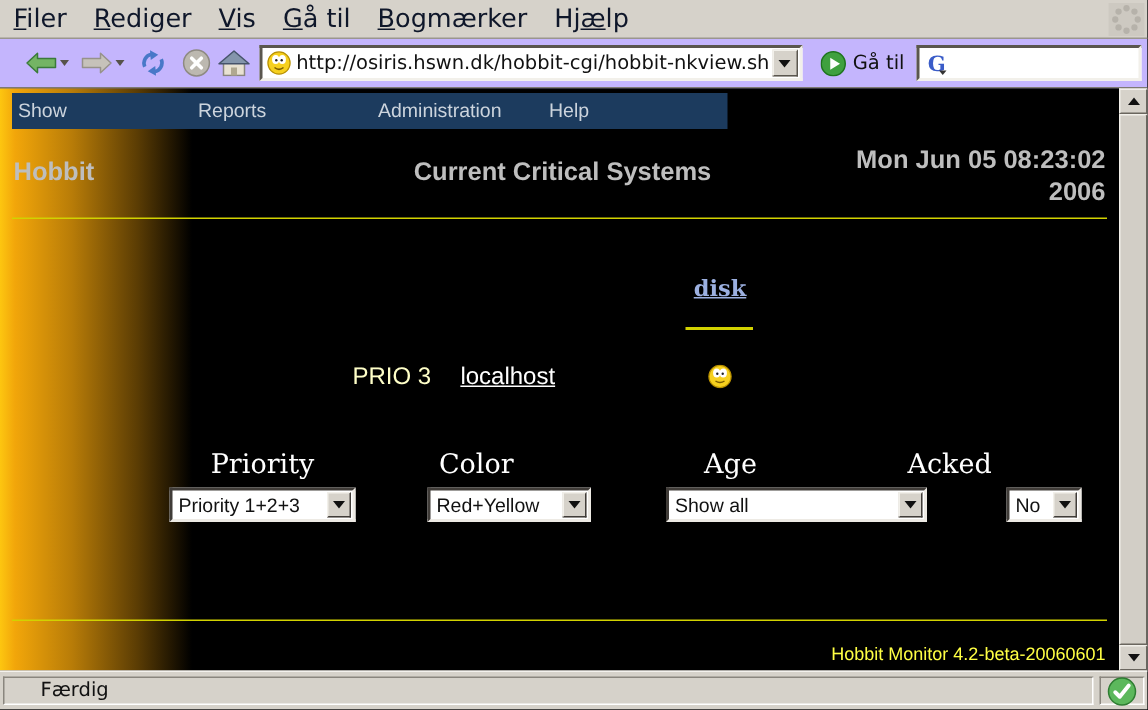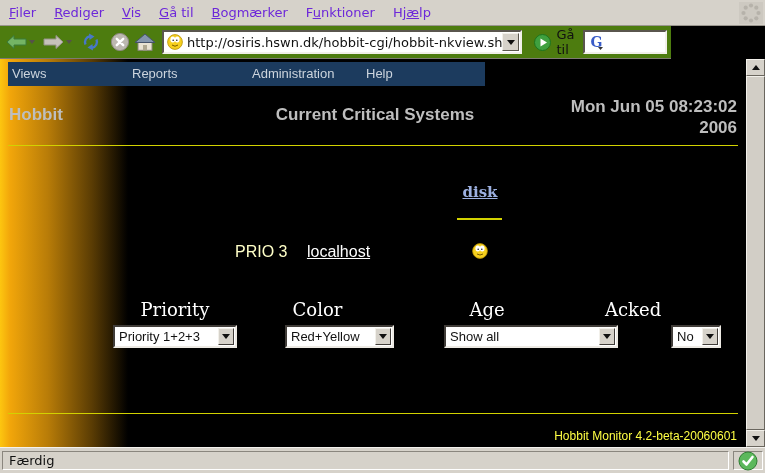--- a/index.html
+++ b/index.html
@@ -3,27 +3,27 @@
 <meta charset="utf-8">
 <style>
   * { margin:0; padding:0; box-sizing:border-box; }
   body { background:#555; font-family:"DejaVu Sans", sans-serif; }
   .window { position:relative; width:765px; height:473px; background:#000; overflow:hidden; }
 
   
   .menubar { position:absolute; top:0; left:0; width:765px; height:26px;
              background:#d6d2ca; border-bottom:1px solid #9a968e;
              display:flex; align-items:center; }
-  .menu-item { display:inline-block; padding:4px 9px; font-size:13px; color:#6d28d9; cursor:default; }
+  .menu-item { display:inline-block; padding:4px 9px; font-size:17px; color:#0f172a; cursor:default; }
   .menu-item .mn { text-decoration:underline; }
   .throbber { position:absolute; right:2px; top:2px; width:24px; height:22px;
               background:#cdc9c1; display:flex; align-items:center; justify-content:center; }
 
-  .toolbar { position:absolute; top:26px; left:0; width:671px; height:33px;
-             background:#4d7c0f; border-bottom:1px solid #7e7a72;
+  .toolbar { position:absolute; top:26px; left:0; width:765px; height:33px;
+             background:#c4b5fd; border-bottom:1px solid #7e7a72;
              display:flex; align-items:center; padding:0 4px;justify-content:flex-end; }
   .tb-ico { display:inline-flex; align-items:center; }
   .caret-sm { width:0; height:0; border-left:3.5px solid transparent; border-right:3.5px solid transparent;
               border-top:4px solid #56524a; display:inline-block; }
   .urlbar { margin-left:6px; width:362px; height:24px; background:#fff;
             border:2px solid; border-color:#5a564e #f2f0ea #f2f0ea #5a564e;
             display:flex; align-items:center; padding-left:3px; }
   .url-text { flex:1; font-size:13px; color:#111; white-space:nowrap; overflow:hidden; margin-left:4px; }
   .url-drop { width:17px; height:18px; background:#d6d2ca; border:1px solid;
               border-color:#f2f0ea #5a564e #5a564e #f2f0ea; display:flex; align-items:center;
@@ -94,35 +94,34 @@
   .tri-up-s { width:0; height:0; border-left:4px solid transparent; border-right:4px solid transparent;
               border-bottom:5px solid #111; }
   .tri-down-s { width:0; height:0; border-left:4px solid transparent; border-right:4px solid transparent;
                 border-top:5px solid #111; }
 
   
   .statusbar { position:absolute; top:447px; left:0; width:765px; height:26px; background:#d6d2ca;
                border-top:1px solid #f4f2ee; }
   .sb-panel { position:absolute; top:3px; bottom:3px; border:1px solid;
               border-color:#8a867e #ffffff #ffffff #8a867e; display:flex; align-items:center; }
-  .sb-text-panel { left:2px; right:36px; padding-left:6px; font-size:13px; color:#111; }
+  .sb-text-panel { left:2px; right:36px; padding-left:24px; font-size:13px; color:#111; }
   .sb-icon-panel { right:2px; width:30px; justify-content:center; }
 </style>
 </head>
 <body>
 
 <div class="window">
 
   <div class="menubar">
     <span class="menu-item"><span></span><span class="mn">F</span><span>iler</span></span>
     <span class="menu-item"><span></span><span class="mn">R</span><span>ediger</span></span>
     <span class="menu-item"><span></span><span class="mn">V</span><span>is</span></span>
     <span class="menu-item"><span></span><span class="mn">G</span><span>å til</span></span>
     <span class="menu-item"><span></span><span class="mn">B</span><span>ogmærker</span></span>
-    <span class="menu-item"><span>F</span><span class="mn">u</span><span>nktioner</span></span>
     <span class="menu-item"><span>Hj</span><span class="mn">æ</span><span>lp</span></span>
     <span class="throbber">
       <svg width="22" height="22" viewBox="0 0 22 22">
         <circle cx="11" cy="3.5" r="2.1" fill="#b6b2aa"></circle>
           <circle cx="16.3" cy="5.7" r="2.1" fill="#b6b2aa"></circle>
         <circle cx="18.5" cy="11" r="2.1" fill="#b6b2aa"></circle>
           <circle cx="16.3" cy="16.3" r="2.1" fill="#b6b2aa"></circle>
         <circle cx="11" cy="18.5" r="2.1" fill="#b6b2aa"></circle>
           <circle cx="5.7" cy="16.3" r="2.1" fill="#b6b2aa"></circle>
         <circle cx="3.5" cy="11" r="2.1" fill="#b6b2aa"></circle>
@@ -190,21 +189,21 @@
       <svg width="16" height="16" viewBox="0 0 16 16">
         <text x="2.5" y="13" font-family="DejaVu Serif, serif" font-size="14" font-weight="bold" fill="#3a5cc8">G</text>
         <polygon points="10,13 15,13 12.5,16" fill="#333"></polygon>
       </svg>
       <span class="search-val"></span>
     </div>
   </div>
 
   <div class="page">
     <div class="site-nav">
-      <a href="#" class="nav-c1">Views</a>
+      <a href="#" class="nav-c1">Show</a>
       <a href="#" class="nav-c2">Reports</a>
       <a href="#" class="nav-c3">Administration</a>
       <a href="#" class="nav-c4">Help</a>
     </div>
 
     <div class="logo">Hobbit</div>
     <div class="ptitle">Current Critical Systems</div>
     <div class="pdate">
       <div>Mon Jun 05 08:23:02</div>
       <div>2006</div>

